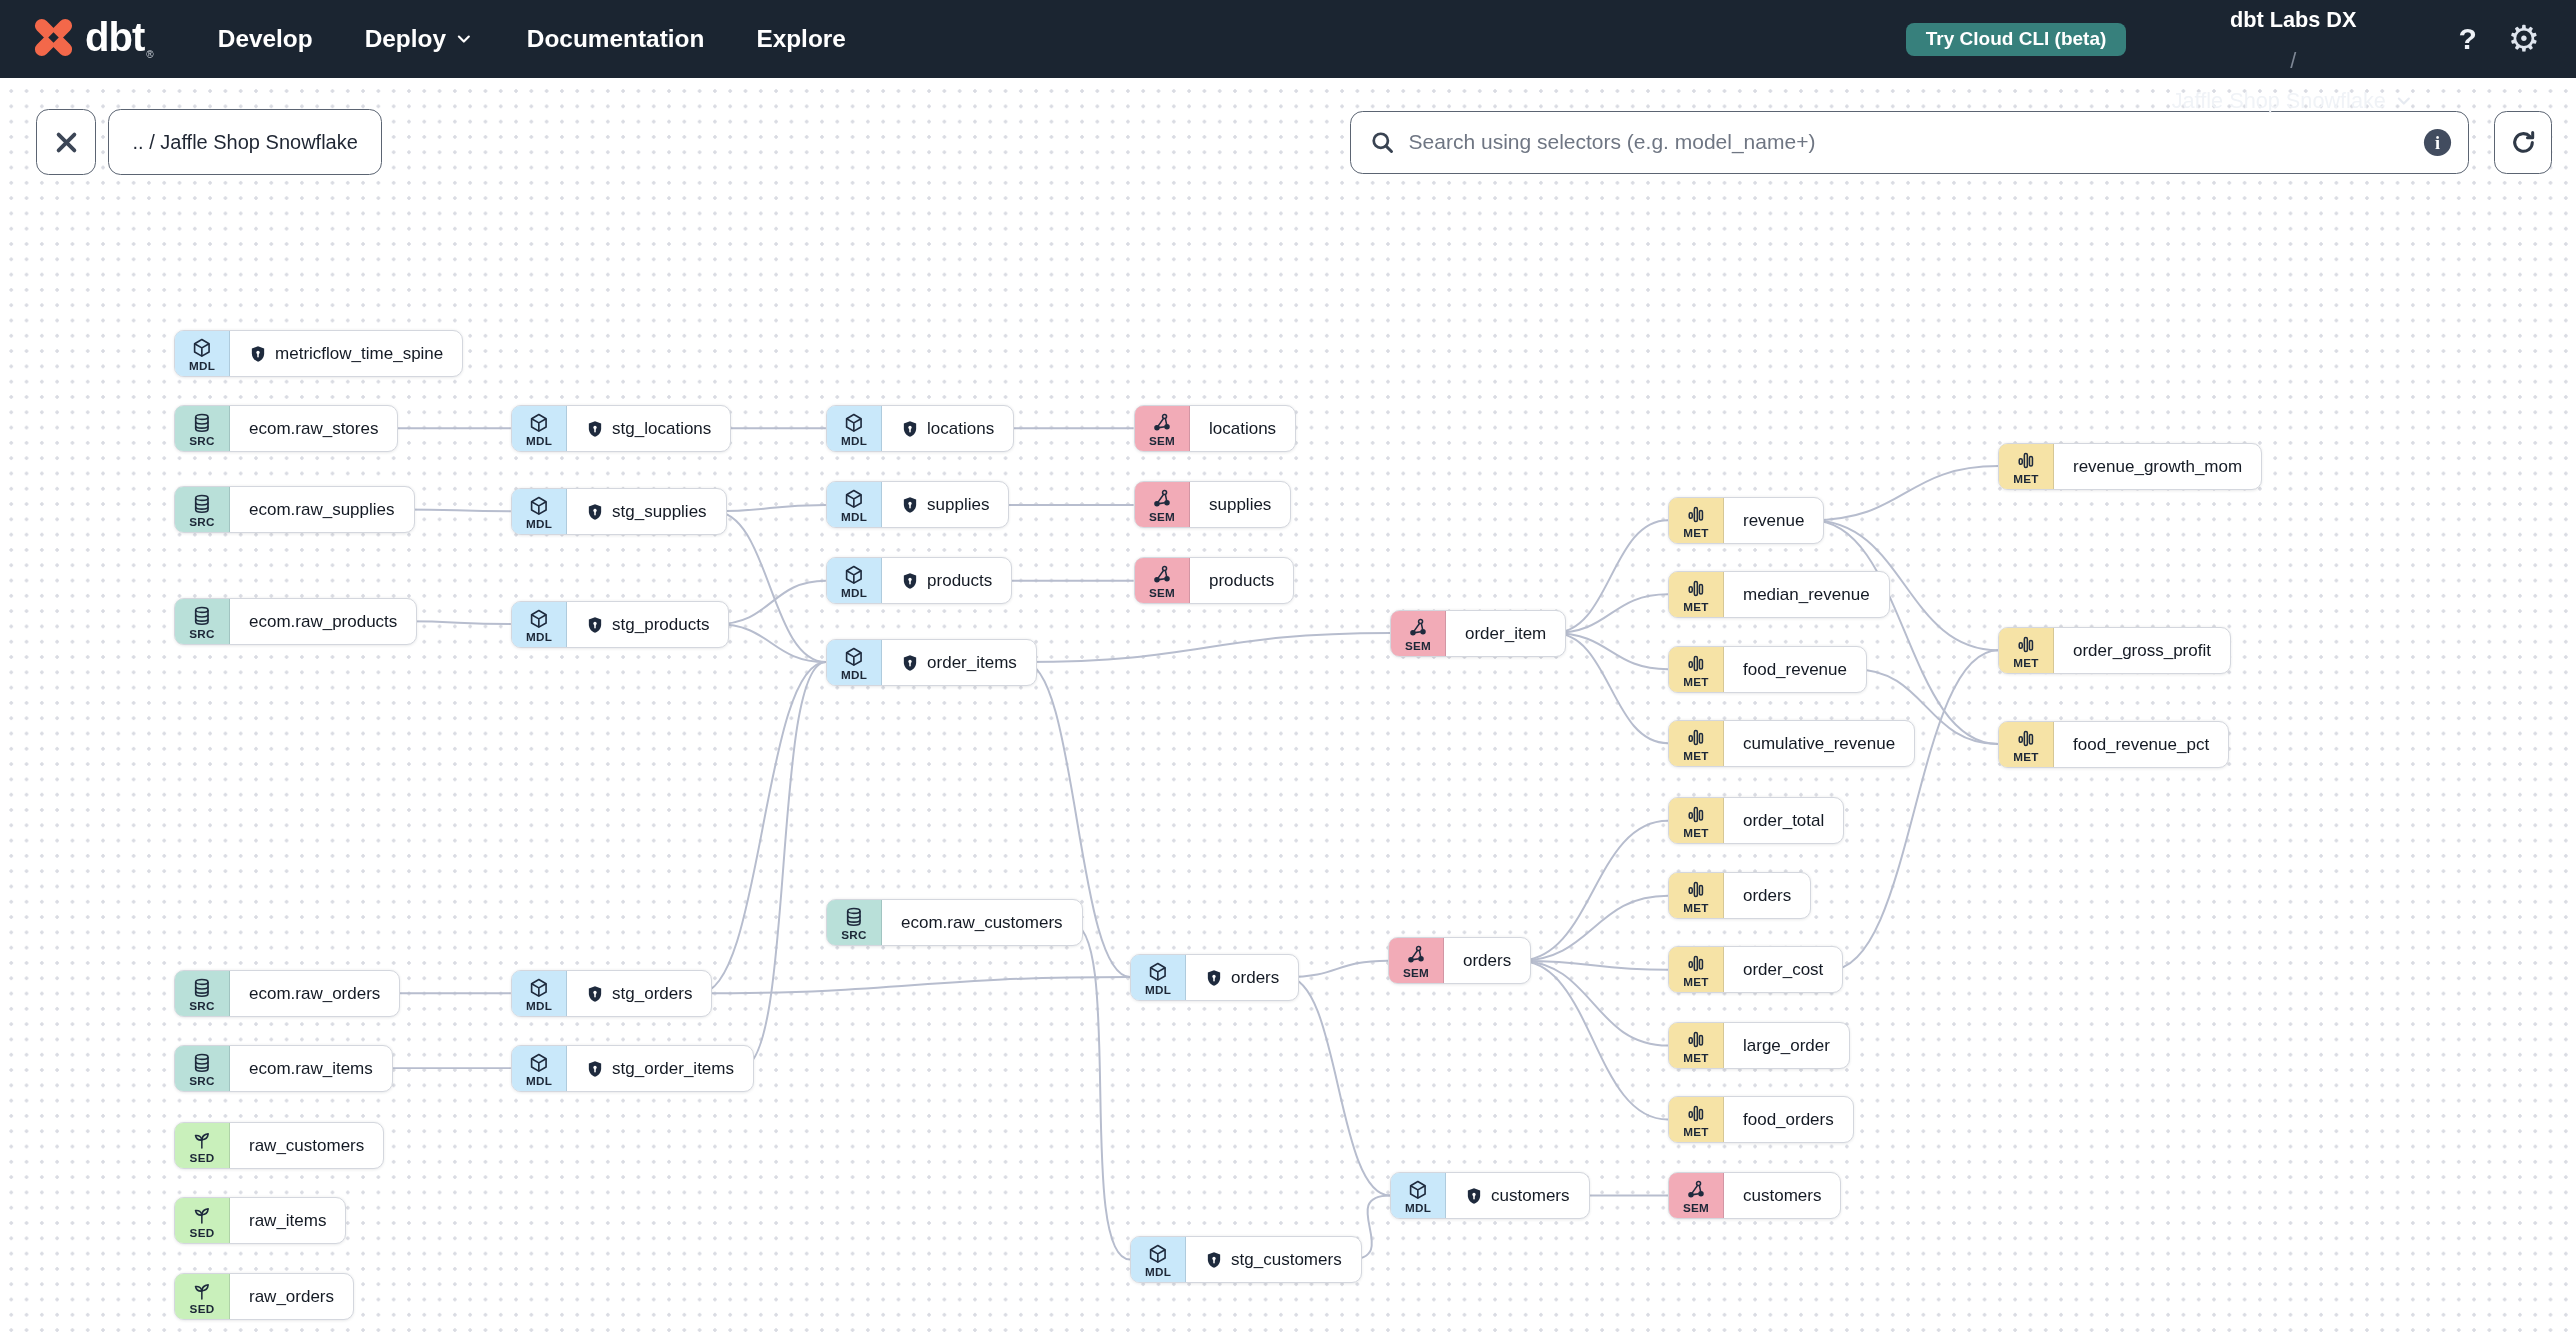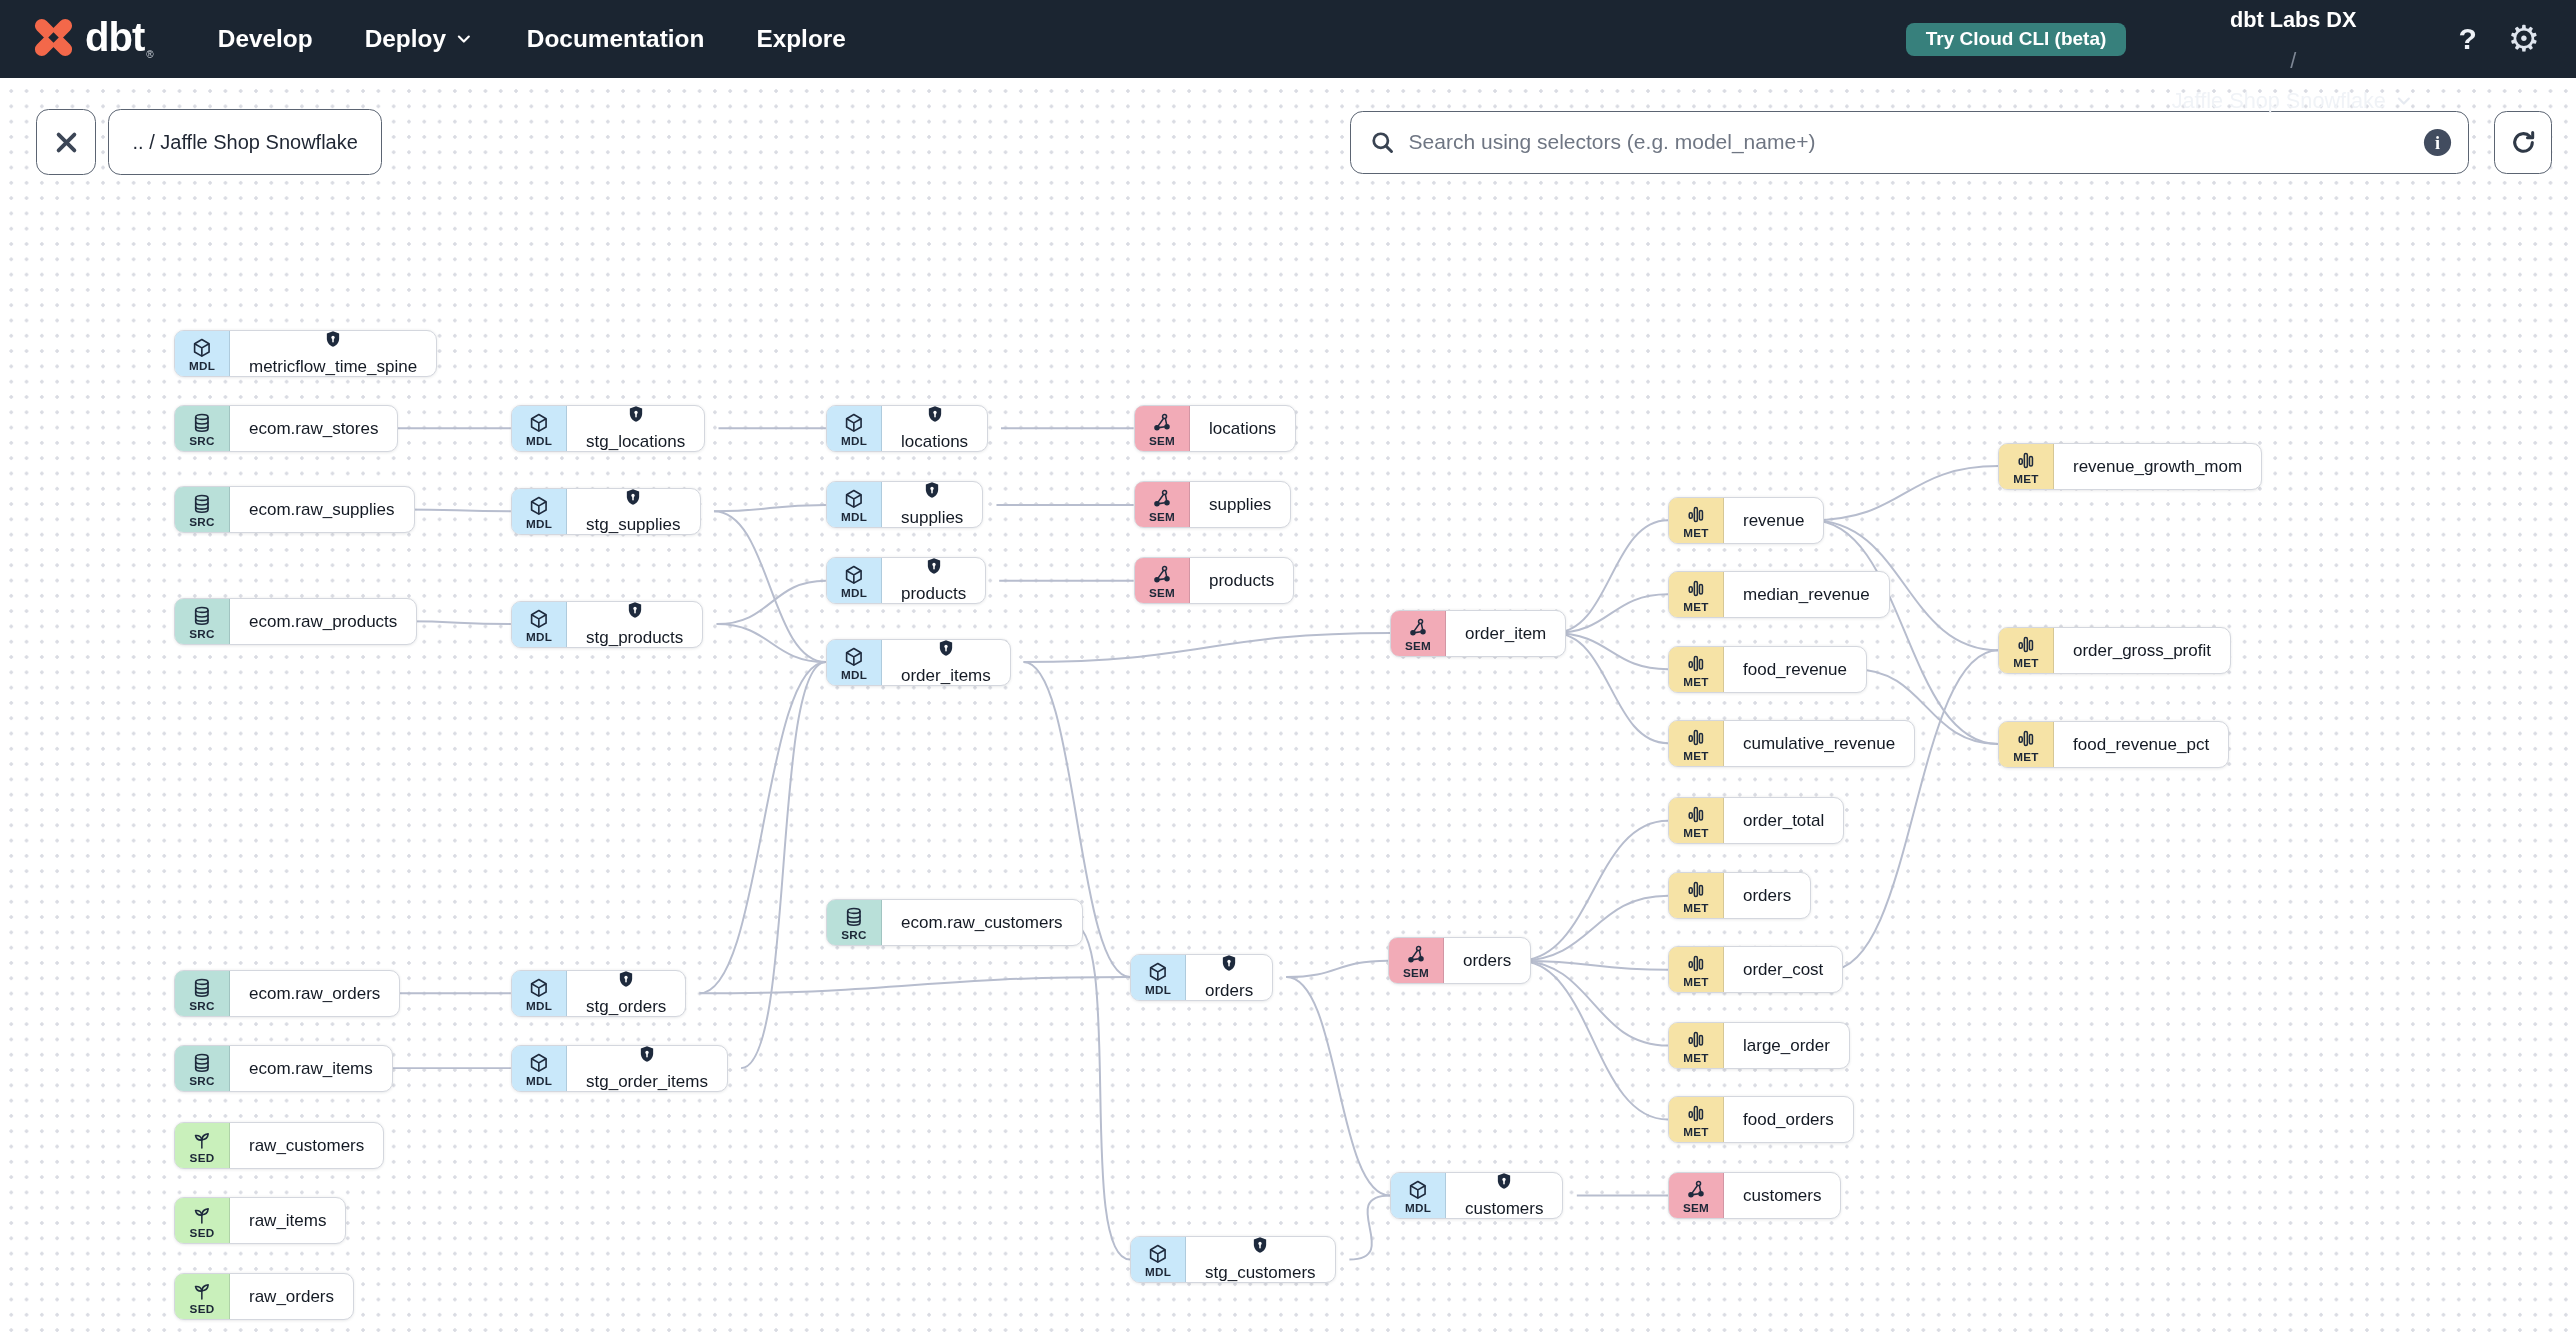--- a/index.html
+++ b/index.html
@@ -43,21 +43,21 @@
   .searchbox input::placeholder { color:#6f7683; }
   .refreshbtn { left:2494px; top:32.5px; width:58px; height:63px; }
 
   
   .node { position:absolute; display:inline-flex; height:47px; background:#fff; border:1.8px solid #d4d7de;
           border-radius:10px; box-shadow:0 0.9px 2.7px rgba(25,35,50,.10); z-index:3; cursor:pointer; }
   .nicon { width:55px; display:flex; flex-direction:column; align-items:center; justify-content:center;
            border-radius:8.1px 0 0 8.1px; border-right:0.9px solid rgba(20,30,50,.14); padding-top:1.8px;}
   .nicon svg { display:block; }
   .ntype { font-size:11.7px; font-weight:600; color:#1c2737; letter-spacing:0.3px; line-height:1; margin-top:0.9px;}
-  .nbody { display:flex; align-items:center; justify-content:center; gap:8.1px; padding:0 19px; white-space:nowrap;flex-direction:column;}
+  .nbody { display:flex; align-items:center; justify-content:center; gap:8.1px; padding:0 19px; white-space:nowrap;}
   .nlabel { font-size:17px; font-weight:500; color:#141a24; }
 
   svg.edges { position:absolute; left:0; top:0; z-index:1; }
   svg.edges path { stroke:#b7bdce; stroke-width:2.2; fill:none; }
 </style>
 </head>
 <body>
 
 <header class="navbar">
   <div class="brand">

